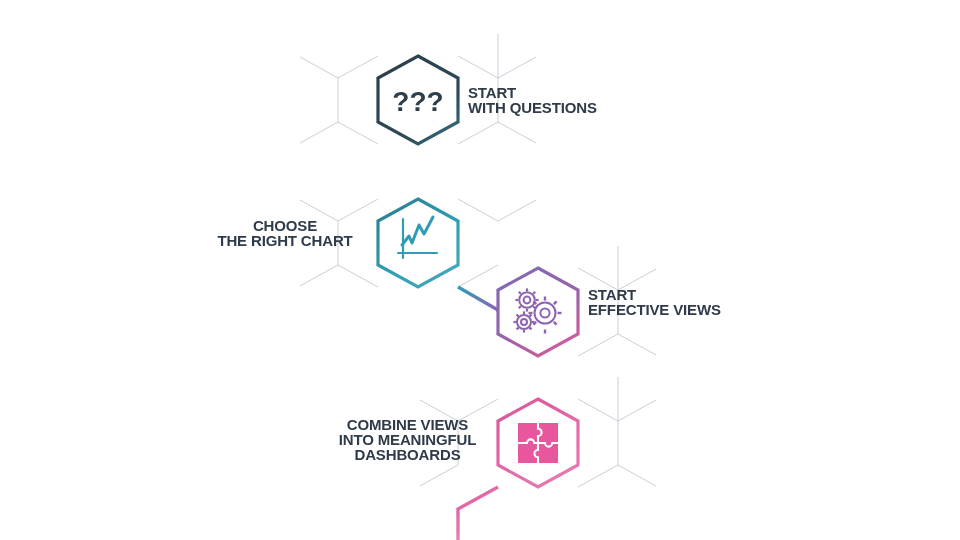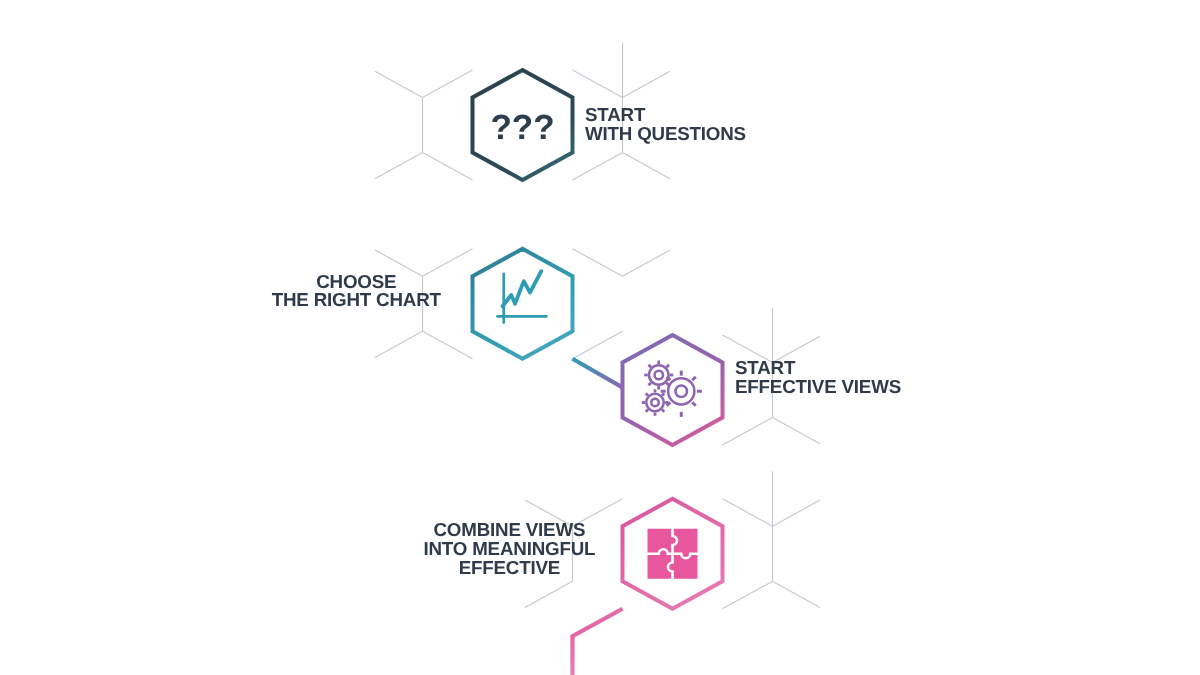--- a/index.html
+++ b/index.html
@@ -217,13 +217,13 @@
 WITH QUESTIONS</div>
 
 <div class="step-label label-left" id="label-chart">CHOOSE
 THE RIGHT CHART</div>
 
 <div class="step-label label-right" id="label-views">START
 EFFECTIVE VIEWS</div>
 
 <div class="step-label label-left" id="label-dashboards">COMBINE VIEWS
 INTO MEANINGFUL
-EFFECTIVE</div>
+DASHBOARDS</div>
 
 </body></html>

